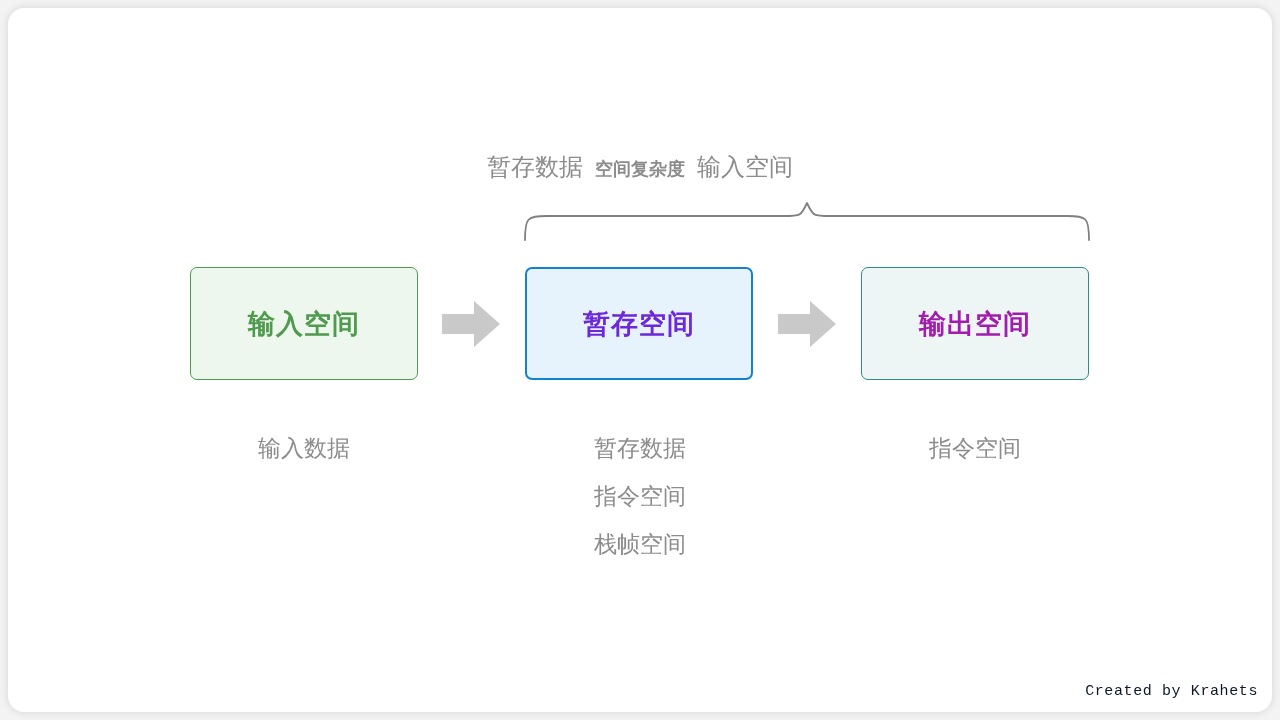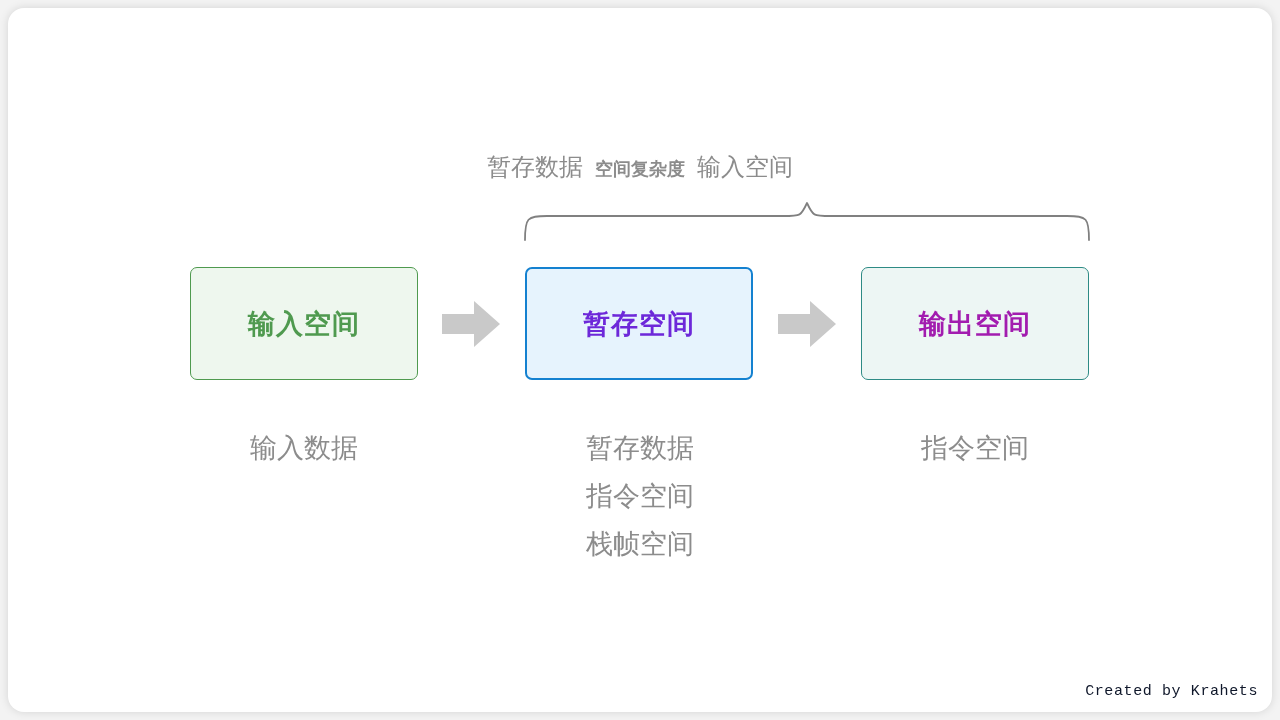--- a/index.html
+++ b/index.html
@@ -114,21 +114,21 @@
   #arrow-1 { left: 440px; }
   #arrow-2 { left: 776px; }
 
   
   .caption-col {
     position: absolute;
     top: 424px;
     width: 300px;
     text-align: center;
     color: #8c8c8c;
-    font-size: 27px;
+    font-size: 23px;
     line-height: 48px;
   }
   #caption-input  { left: 154px; }
   #caption-temp   { left: 490px; }
   #caption-output { left: 825px; }
 
   .caption-line { display: block; white-space: nowrap; }
 
   
   #watermark {

